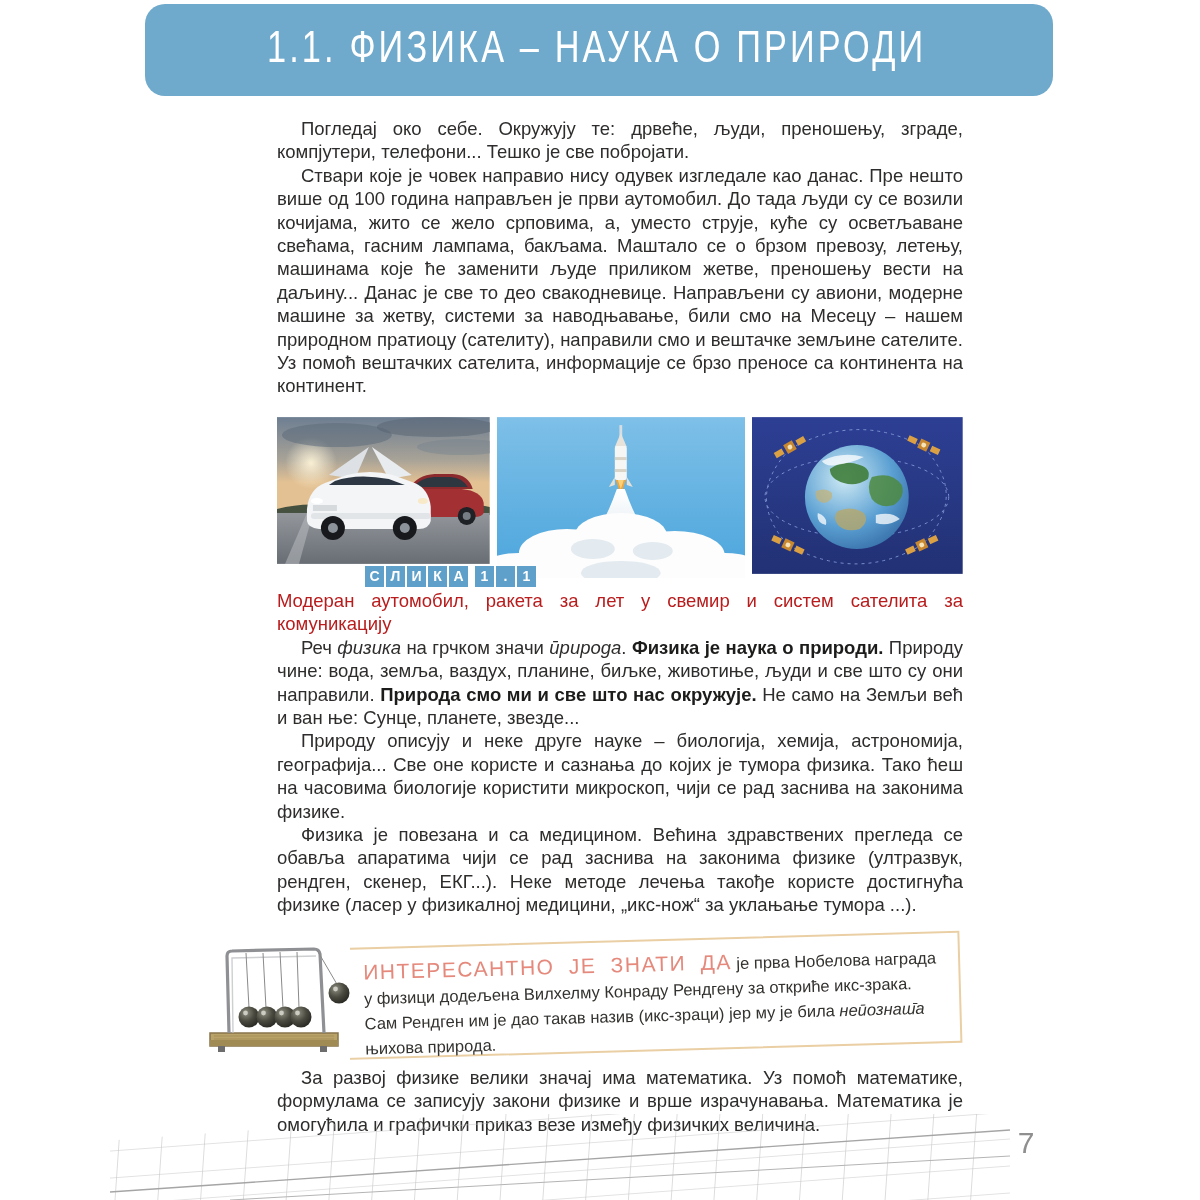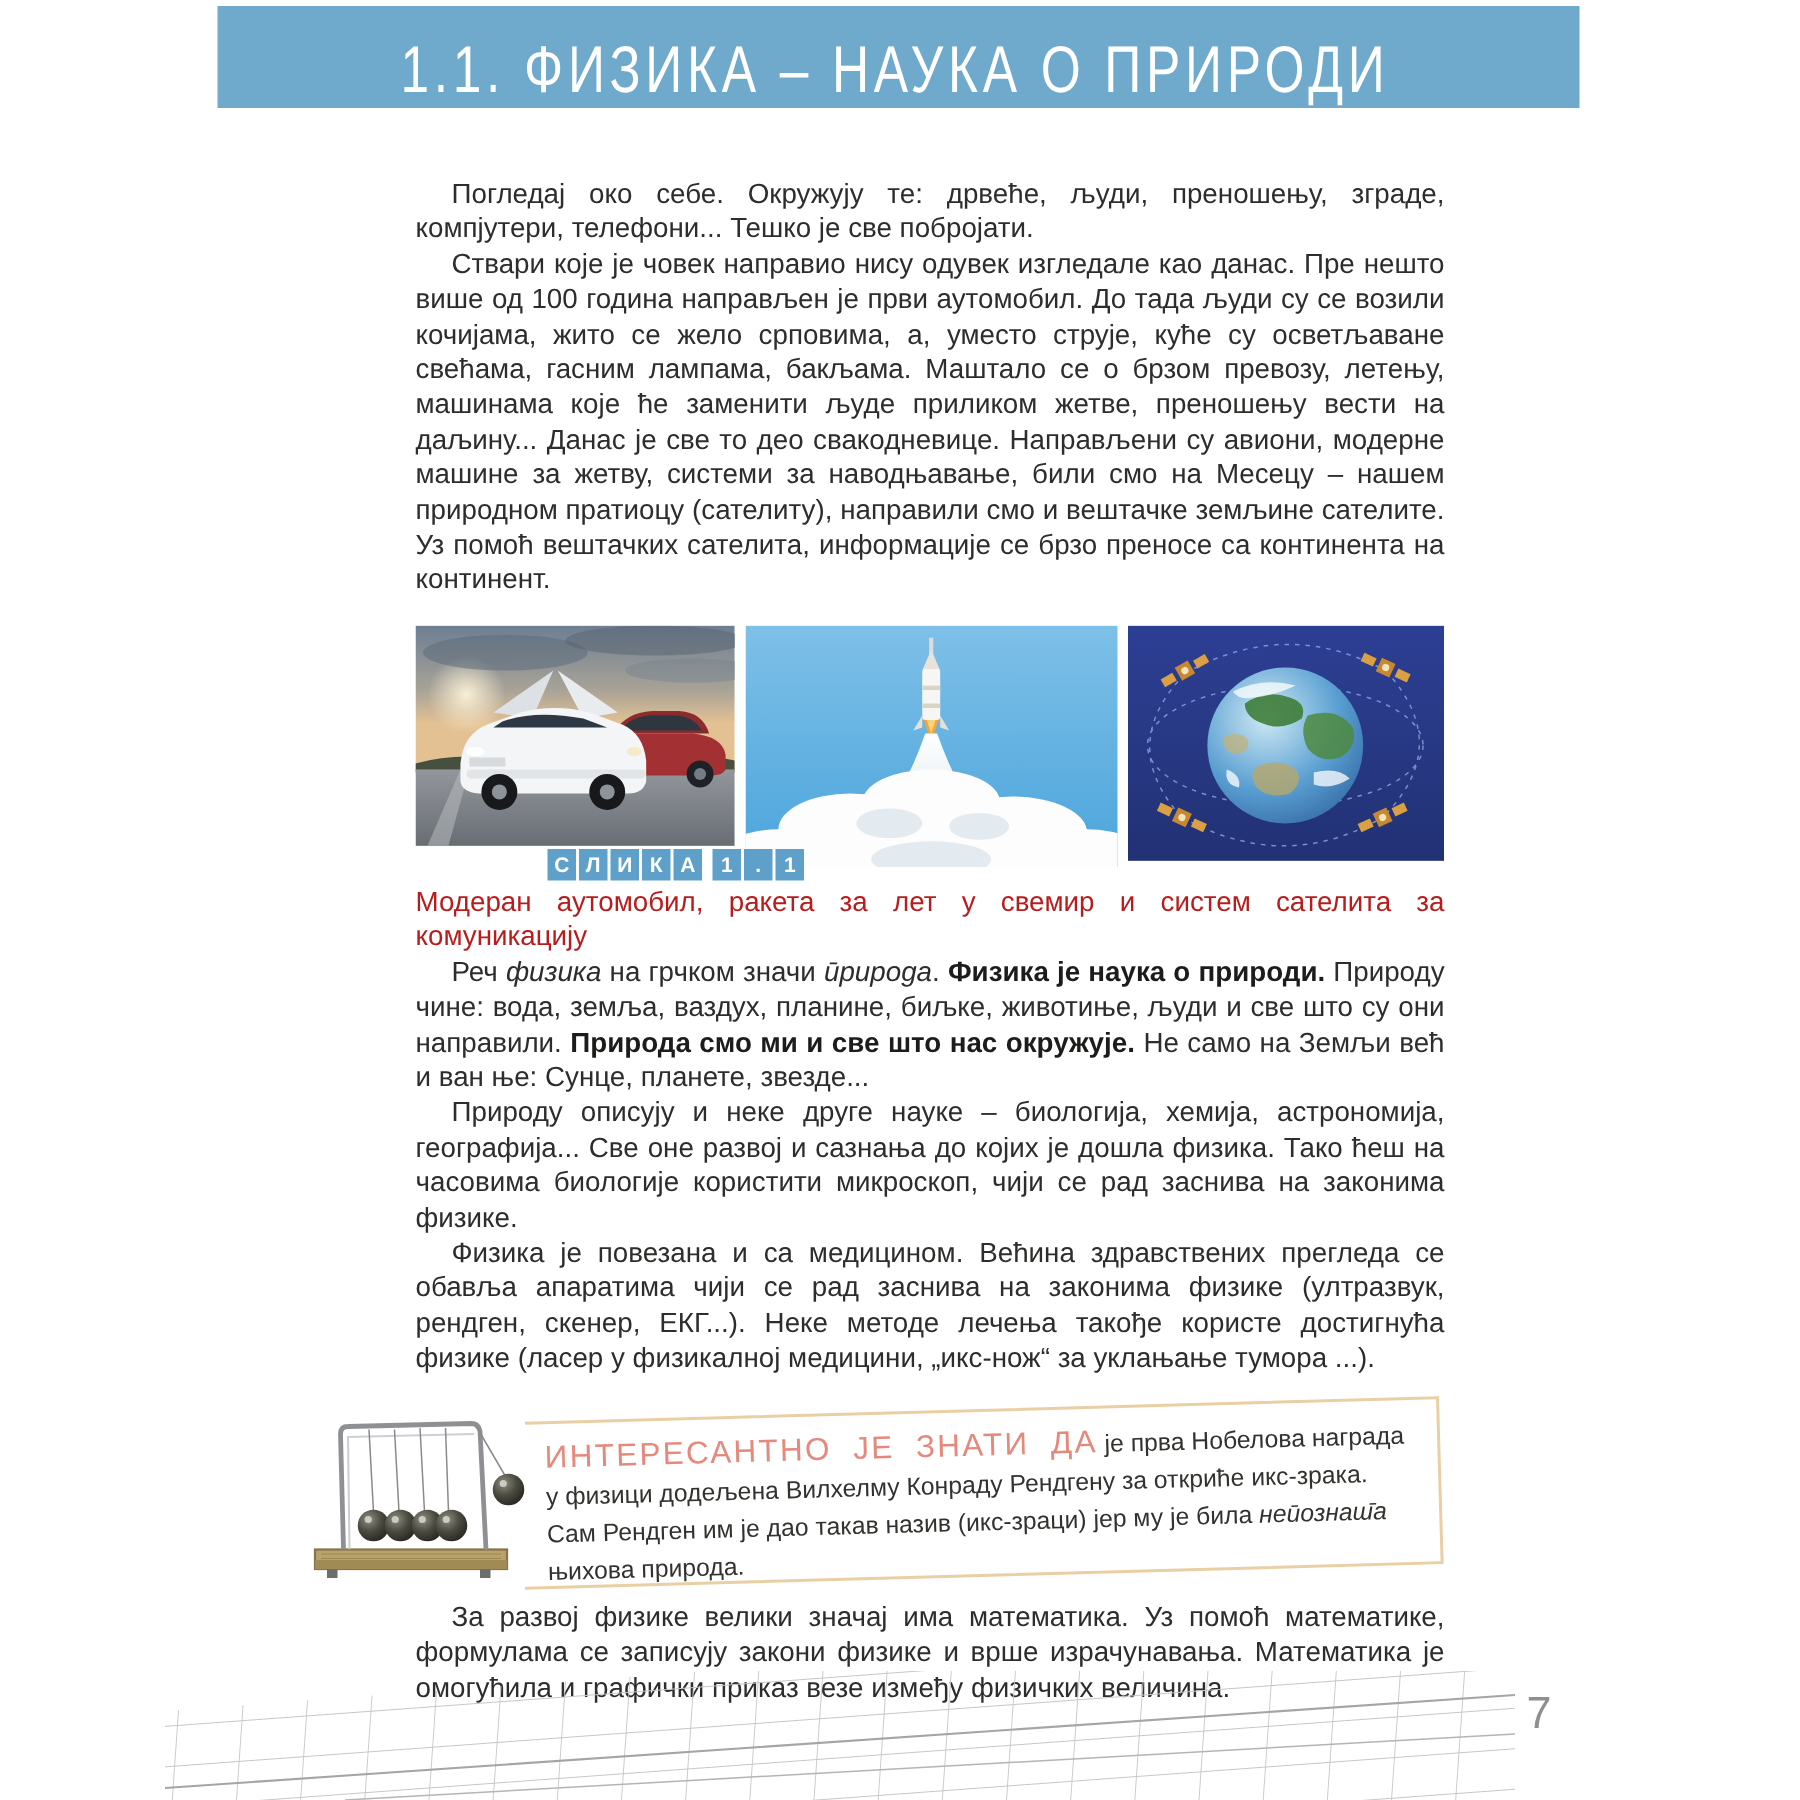--- a/index.html
+++ b/index.html
@@ -1,20 +1,20 @@
 <!DOCTYPE html>
 <html lang="sr"><head>
 <meta charset="utf-8">
 <style>
   html,body{margin:0;padding:0;background:#ffffff;}
   .page{position:relative;width:1200px;height:1200px;background:#ffffff;overflow:hidden;
         font-family:"Liberation Sans","DejaVu Sans",sans-serif;color:#2e2d2c;}
 
   
-  .banner{position:absolute;left:145px;top:4px;width:908px;height:68px;background:#6FA9CB;}
+  .banner{position:absolute;left:145px;top:4px;width:908px;height:92px;background:#6FA9CB;border-radius:20px;}
   .banner h1{margin:0;padding:0 0 0 122px;line-height:86px;font-weight:normal;color:#ffffff;
              font-size:44px;letter-spacing:4px;white-space:nowrap;}
   .banner h1 span{display:inline-block;transform:scaleX(0.78);transform-origin:left center;}
 
   
   .col{position:absolute;left:277px;top:117px;width:686px;}
   .col p{margin:0;font-size:18.5px;line-height:23.4px;text-align:justify;}
   .col p .ind, .col p{ text-indent:24px;}
   .b{font-weight:bold;color:#1c1c1b;}
   .i{font-style:italic;}
@@ -227,21 +227,21 @@
           <span class="tile spacer"></span>
           <span class="tile">1</span>
           <span class="tile">.</span>
           <span class="tile">1</span>
         </div>
     </div>
 
     <p class="caption">Модеран аутомобил, ракета за лет у свемир и систем сателита за комуникацију</p>
 
     <p><span>Реч </span><span class="i">физика</span><span> на грчком значи </span><span class="i">ūрирода</span><span>. </span><span class="b">Физика је наука о природи.</span><span> Природу чине: вода, земља, ваздух, планине, биљке, животиње, људи и све што су они направили. </span><span class="b">Природа смо ми и све што нас окружује.</span><span> Не само на Земљи већ и ван ње: Сунце, планете, звезде...</span></p>
-    <p><span>Природу описују и неке друге науке – биологија, хемија, астрономија, географија... Све оне развој и сазнања до којих је дошла физика. Тако ћеш на часовима биологије користити микроскоп, чији се рад заснива на законима физике.</span></p>
+    <p><span>Природу описују и неке друге науке – биологија, хемија, астрономија, географија... Све оне користе и сазнања до којих је тумора физика. Тако ћеш на часовима биологије користити микроскоп, чији се рад заснива на законима физике.</span></p>
     <p><span>Физика је повезана и са медицином. Већина здравствених прегледа се обавља апаратима чији се рад заснива на законима физике (ултразвук, рендген, скенер, ЕКГ...). Неке методе лечења такође користе достигнућа физике (ласер у физикалној медицини, „икс-нож“ за уклањање тумора ...).</span></p>
   </div>
 
   <div class="infobox">
     <p><span class="box-heading">ИНТЕРЕСАНТНО ЈЕ ЗНАТИ ДА</span><span><span> је прва Нобелова награда у физици додељена Вилхелму Конраду Рендгену за откриће икс-зрака. Сам Рендген им је дао такав назив (икс-зраци) јер му је била </span><span class="i">неūознаш̄а</span><span> њихова природа.</span></span></p>
   </div>
 
   <svg class="cradle" width="150" height="127" viewBox="0 0 150 127">
     <rect width="150" height="127" fill="#ffffff"></rect>
     <defs>

